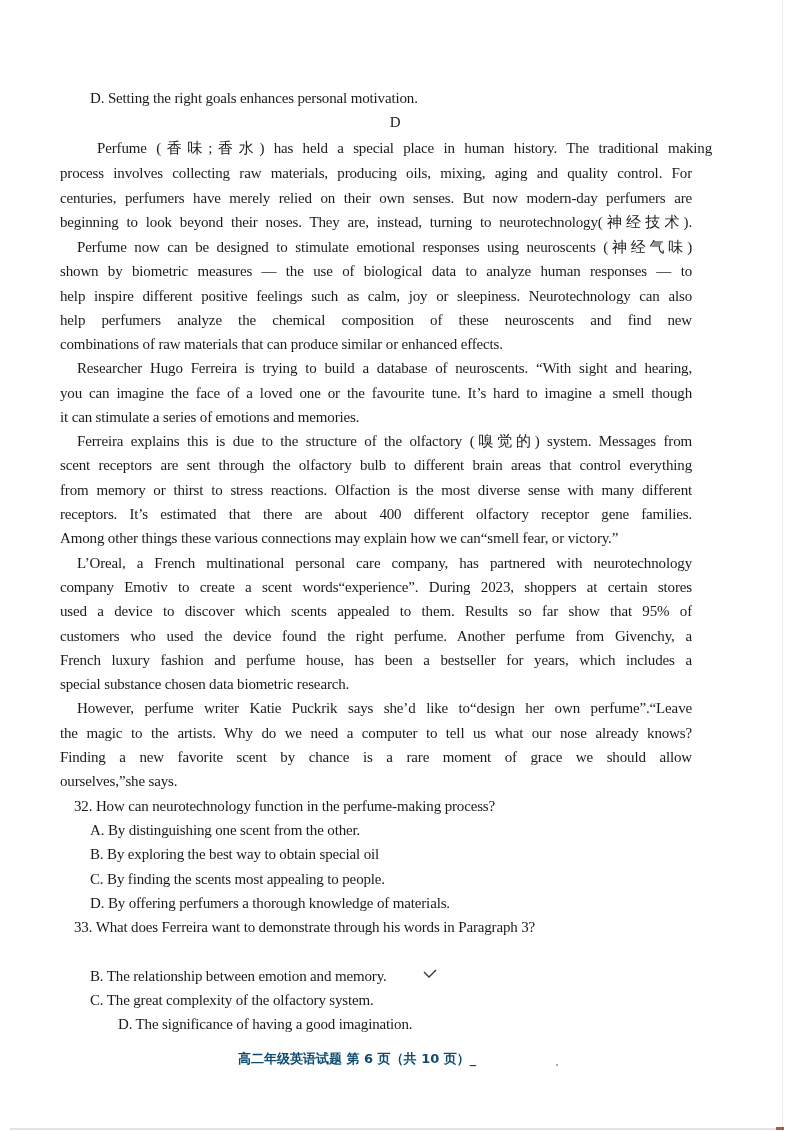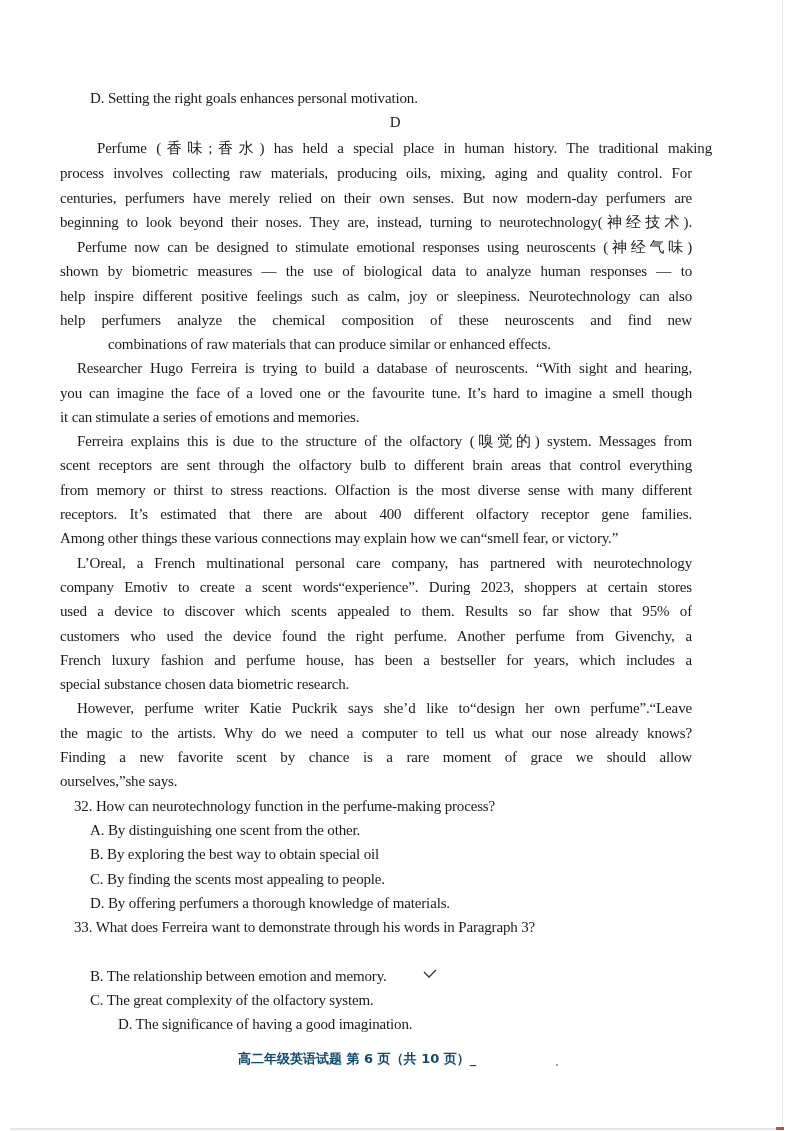--- a/index.html
+++ b/index.html
@@ -33,21 +33,21 @@
 
   <div class="line just" style="top:139px; left:77px; width:615px;margin-left:20px;">Perfume (香味;香水) has held a special place in human history. The traditional making</div>
   <div class="line just" style="top:164px;">process involves collecting raw materials, producing oils, mixing, aging and quality control. For</div>
   <div class="line just" style="top:189px;">centuries, perfumers have merely relied on their own senses. But now modern-day perfumers are</div>
   <div class="line just" style="top:213px;">beginning to look beyond their noses. They are, instead, turning to neurotechnology(神经技术).</div>
 
   <div class="line just" style="top:238px; left:77px; width:615px;">Perfume now can be designed to stimulate emotional responses using neuroscents (神经气味)</div>
   <div class="line just" style="top:262px;">shown by biometric measures — the use of biological data to analyze human responses — to</div>
   <div class="line just" style="top:287px;">help inspire different positive feelings such as calm, joy or sleepiness. Neurotechnology can also</div>
   <div class="line just" style="top:311px;">help perfumers analyze the chemical composition of these neuroscents and find new</div>
-  <div class="line plain" style="top:335px;margin-left:48px;">combinations of raw materials that can produce similar or enhanced effects.</div>
+  <div class="line plain" style="top:335px;">combinations of raw materials that can produce similar or enhanced effects.</div>
 
   <div class="line just" style="top:359px; left:77px; width:615px;">Researcher Hugo Ferreira is trying to build a database of neuroscents. “With sight and hearing,</div>
   <div class="line just" style="top:384px;">you can imagine the face of a loved one or the favourite tune. It’s hard to imagine a smell though</div>
   <div class="line plain" style="top:408px;">it can stimulate a series of emotions and memories.</div>
 
   <div class="line just" style="top:432px; left:77px; width:615px;">Ferreira explains this is due to the structure of the olfactory (嗅觉的) system. Messages from</div>
   <div class="line just" style="top:456px;">scent receptors are sent through the olfactory bulb to different brain areas that control everything</div>
   <div class="line just" style="top:481px;">from memory or thirst to stress reactions. Olfaction is the most diverse sense with many different</div>
   <div class="line just" style="top:505px;">receptors. It’s estimated that there are about 400 different olfactory receptor gene families.</div>
   <div class="line plain" style="top:529px;">Among other things these various connections may explain how we can“smell fear, or victory.”</div>

